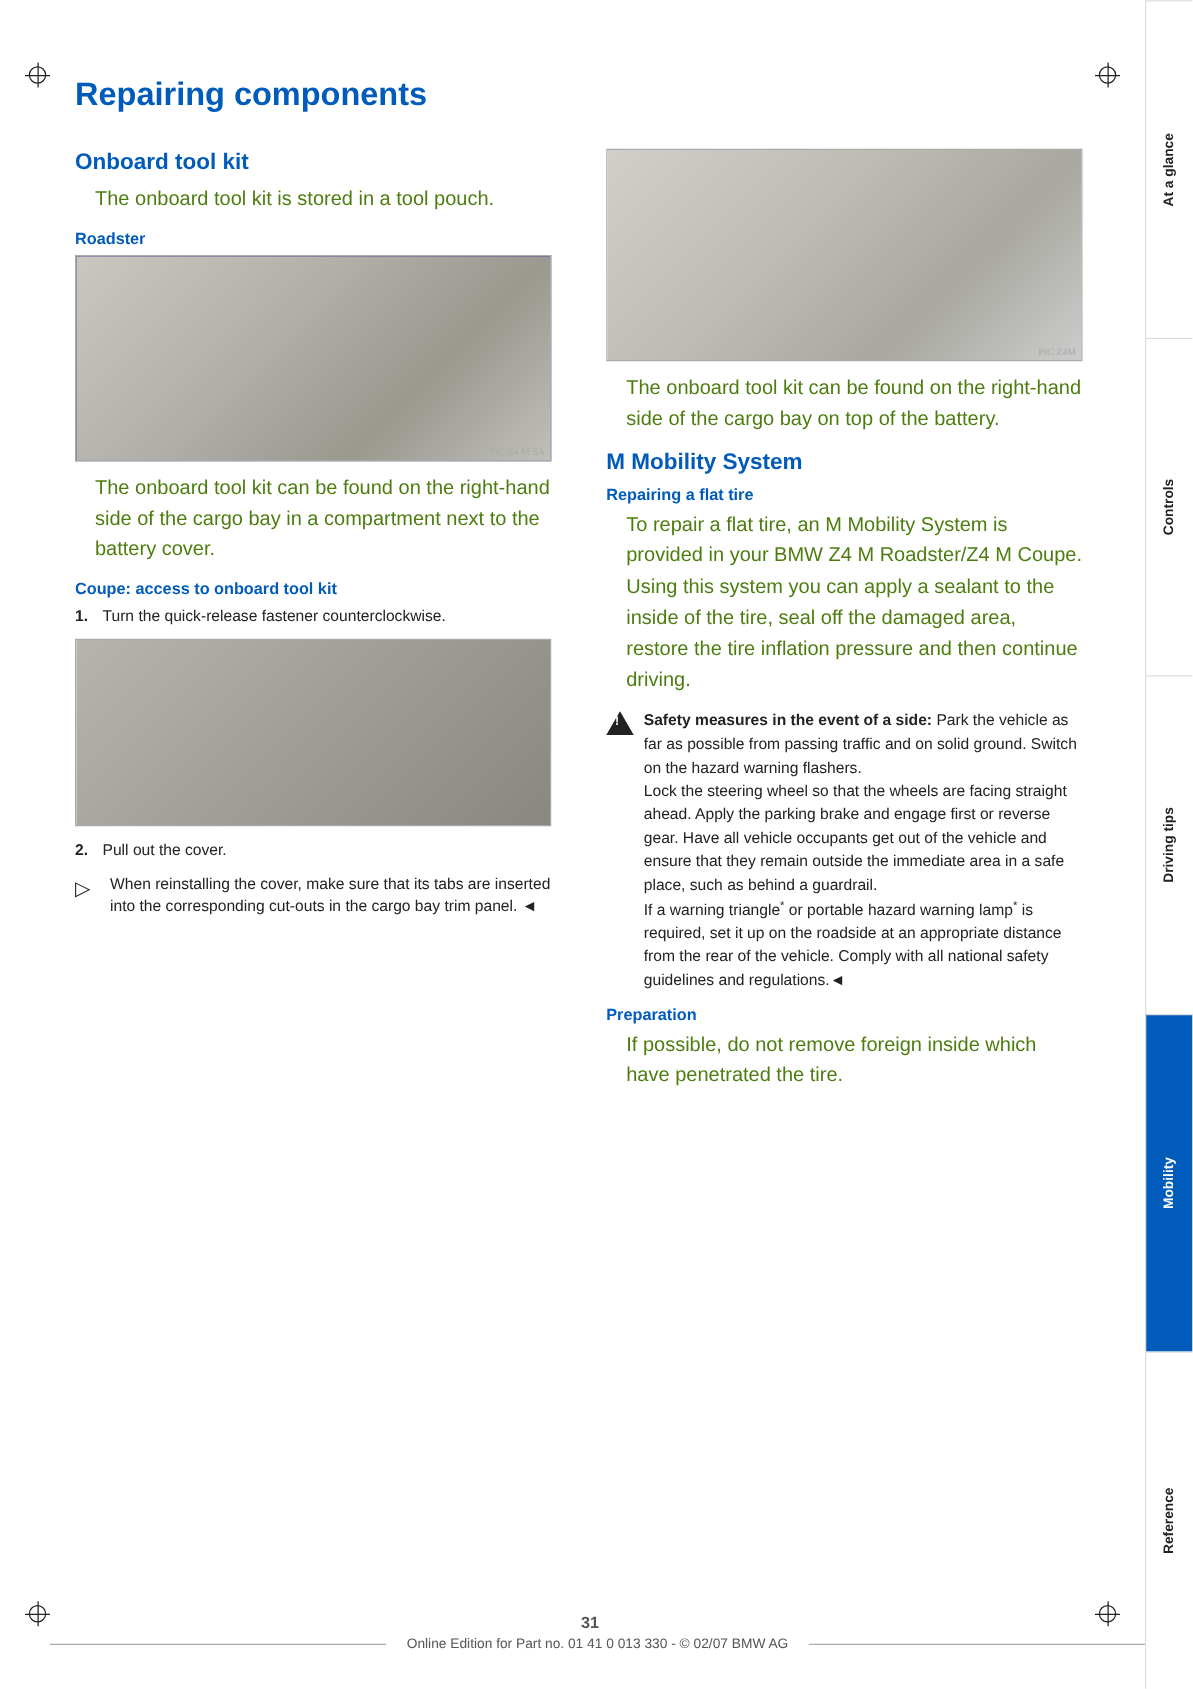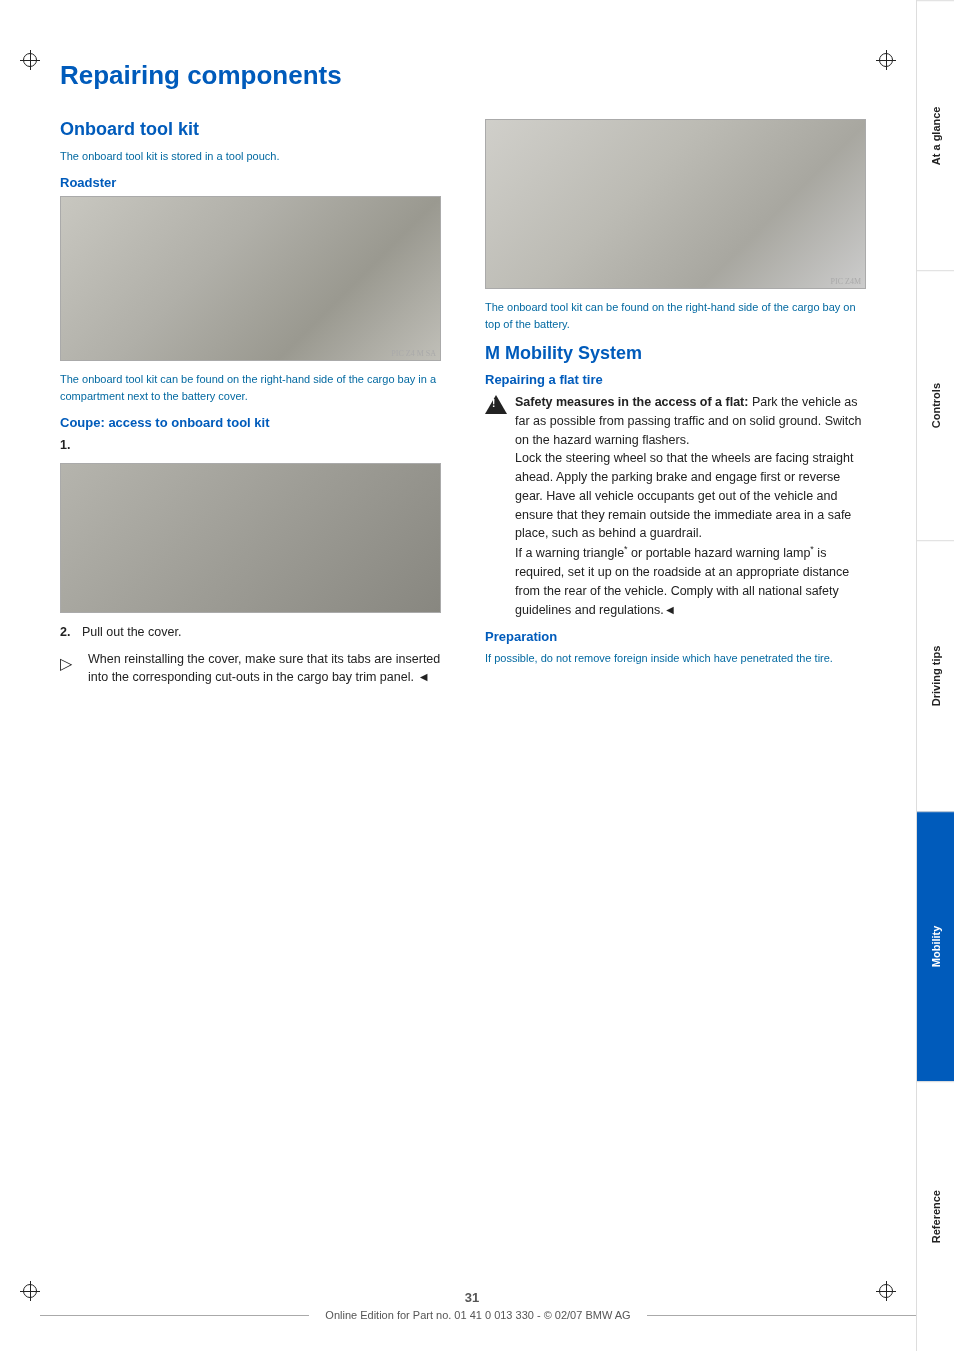--- a/index.html
+++ b/index.html
@@ -99,24 +99,25 @@
       min-width: 0;
     }
 
     .col-right {
       flex: 1;
       min-width: 0;
     }
 
     
     .body-text {
-      font-size: 11px;
+      font-size: 16px;
       line-height: 1.55;
-      color: #0369a1;
+      color: #4d7c0f;
       margin-bottom: 10px;
+      margin-left: 16px;
     }
 
     
     .img-placeholder {
       background: #4c1d95;
       border: 1px solid #aaa;
       display: flex;
       align-items: center;
       justify-content: center;
       color: #888;
@@ -354,20 +355,21 @@
           <div class="img-watermark">PIC Z4 M SA</div>
         </div>
 
         <p class="body-text">The onboard tool kit can be found on the right-hand side of the cargo bay in a compartment next to the battery cover.</p>
 
         <h3 class="subsection-title">Coupe: access to onboard tool kit</h3>
 
         <ul class="numbered-list">
           <li>
             <span class="list-num">1.</span>
+            <span>Turn the quick-release fastener counterclockwise.</span>
           </li>
         </ul>
 
         <div class="img-placeholder img-coupe">
           <div class="img-inner-2"></div>
         </div>
 
         <ul class="numbered-list">
           <li>
             <span class="list-num">2.</span>
@@ -392,25 +394,26 @@
           <div class="img-watermark">PIC Z4M</div>
         </div>
 
         <p class="body-text">The onboard tool kit can be found on the right-hand side of the cargo bay on top of the battery.</p>
 
         <div class="m-mobility-section">
           <h2 class="section-title">M Mobility System</h2>
 
           <h3 class="subsection-title">Repairing a flat tire</h3>
 
+          <p class="body-text">To repair a flat tire, an M Mobility System is provided in your BMW Z4 M Roadster/Z4 M Coupe. Using this system you can apply a sealant to the inside of the tire, seal off the damaged area, restore the tire inflation pressure and then continue driving.</p>
 
           <div class="note-box">
             <div class="note-triangle"></div>
             <div>
-              <span style="font-weight:bold;">Safety measures in the access of a flat:</span>
+              <span style="font-weight:bold;">Safety measures in the event of a side:</span>
               <span> Park the vehicle as far as possible from passing traffic and on solid ground. Switch on the hazard warning flashers.<br>Lock the steering wheel so that the wheels are facing straight ahead. Apply the parking brake and engage first or reverse gear. Have all vehicle occupants get out of the vehicle and ensure that they remain outside the immediate area in a safe place, such as behind a guardrail.<br>If a warning triangle<span class="superscript">*</span> or portable hazard warning lamp<span class="superscript">*</span> is required, set it up on the roadside at an appropriate distance from the rear of the vehicle. Comply with all national safety guidelines and regulations.<span class="end-mark">◄</span></span>
             </div>
           </div>
 
           <h3 class="subsection-title">Preparation</h3>
           <p class="body-text">If possible, do not remove foreign inside which have penetrated the tire.</p>
 
         </div>
       </div>
 

